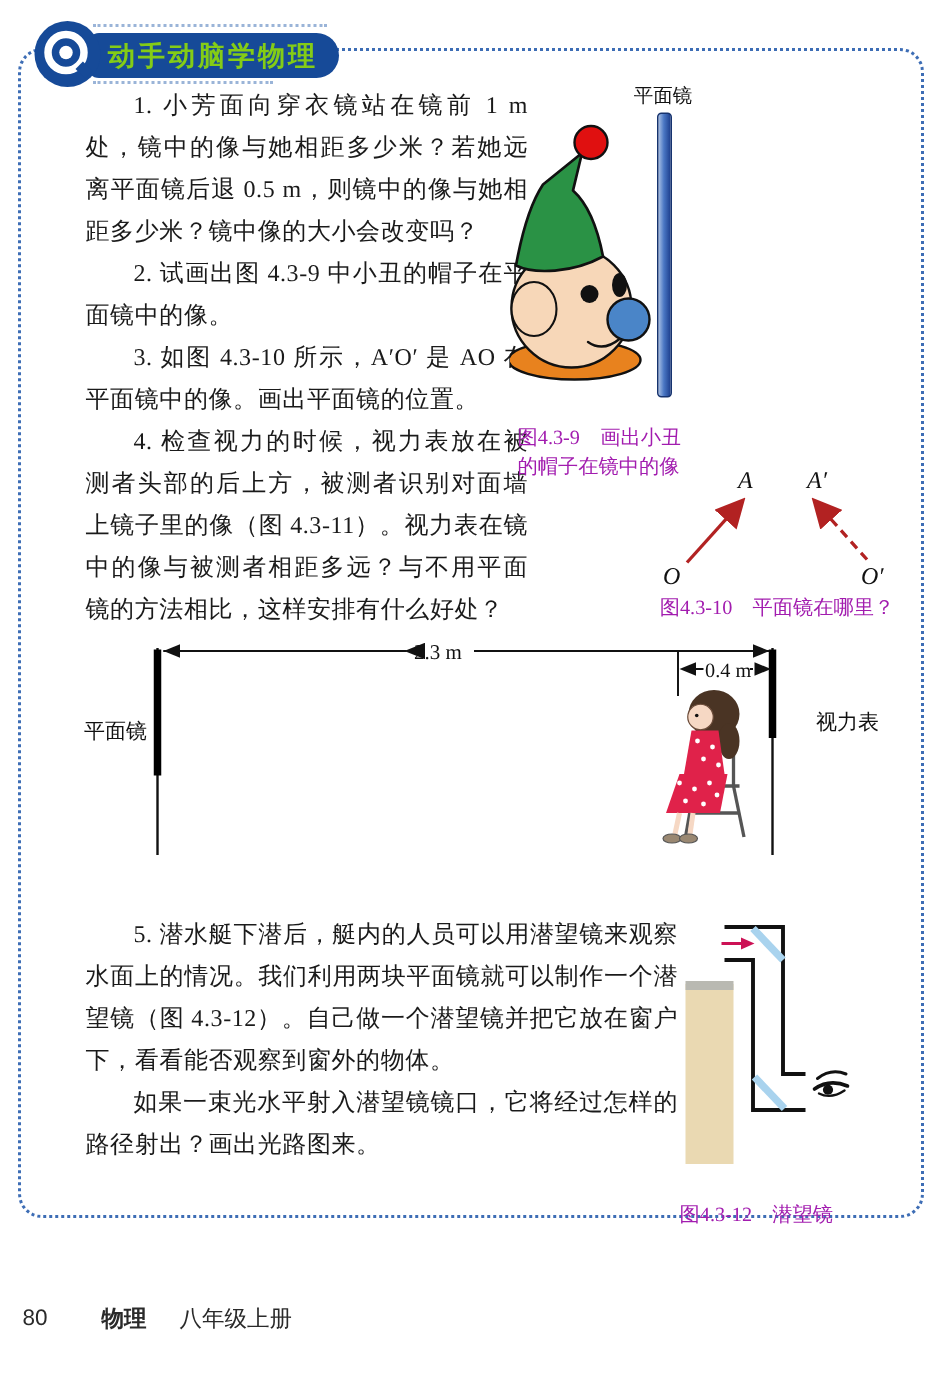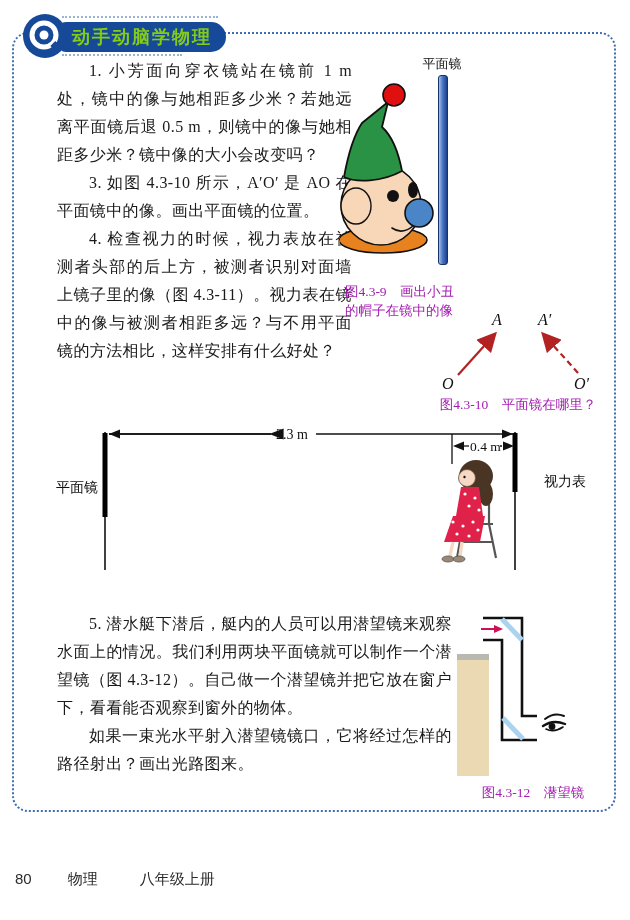--- a/index.html
+++ b/index.html
@@ -39,27 +39,27 @@
   
   .fig4310 { position:absolute; left:426px; top:311px; width:184px; height:104px; }
   .fig4310 .cap { position:absolute; left:0; top:84px; width:184px; text-align:center; }
 
   
   .fig4311 { position:absolute; left:28px; top:424px; width:566px; height:152px; }
   .fig4311 .cap-row { position:absolute; left:0; top:153px; width:540px; text-align:center; }
 
   
   .fig4312 { position:absolute; left:445px; top:598px; width:170px; height:210px; }
-  .fig4312 .cap { position:absolute; left:8px; top:185px; width:160px;text-align:center; }
+  .fig4312 .cap { position:absolute; left:8px; top:202px; width:160px; }
 
   
   .footer { position:absolute; left:15px; top:870px; display:flex; gap:14px;
     font-size:15px; color:#2a2a2a; font-family:"Liberation Sans", sans-serif; }
   .footer .num { margin-right:22px; }
-  .footer .subj { margin-right:28px; }
+  .footer .subj { margin-right:8px;font-weight:bold; }
 
   svg text { font-family:"Liberation Serif", serif; fill:#111; }
 </style>
 </head>
 <body>
 
 <div class="page">
 
   <div class="page-border"></div>
 
@@ -72,20 +72,21 @@
     <svg class="logo" viewBox="0 0 46 46">
       <circle cx="23" cy="23" r="22" fill="#164a98"></circle>
       <circle cx="22" cy="22" r="12" fill="none" stroke="#ffffff" stroke-width="5"></circle>
       <circle cx="22" cy="22" r="4.5" fill="#ffffff"></circle>
       <rect x="30" y="30" width="9" height="7" fill="#164a98" transform="rotate(45 34 33)"></rect>
     </svg>
   </div>
 
   <div class="qcol">
     <p class="q">1. 小芳面向穿衣镜站在镜前 1 m 处，镜中的像与她相距多少米？若她远离平面镜后退 0.5 m，则镜中的像与她相距多少米？镜中像的大小会改变吗？</p>
+    <p class="q">2. 试画出图 4.3-9 中小丑的帽子在平面镜中的像。</p>
     <p class="q">3. 如图 4.3-10 所示，A′O′ 是 AO 在平面镜中的像。画出平面镜的位置。</p>
     <p class="q">4. 检查视力的时候，视力表放在被测者头部的后上方，被测者识别对面墙上镜子里的像（图 4.3-11）。视力表在镜中的像与被测者相距多远？与不用平面镜的方法相比，这样安排有什么好处？</p>
   </div>
 
   <div class="fig439">
     <div class="mlabel">平面镜</div>
     <div class="mirror-bar"></div>
     <svg class="clown" width="100" height="185" viewBox="0 0 100 185">
       <ellipse cx="43" cy="160" rx="44" ry="13" fill="#e8821e" stroke="#111" stroke-width="1.6"></ellipse>
       <circle cx="41" cy="125" r="40" fill="#f7d7b8" stroke="#111" stroke-width="1.6"></circle>

